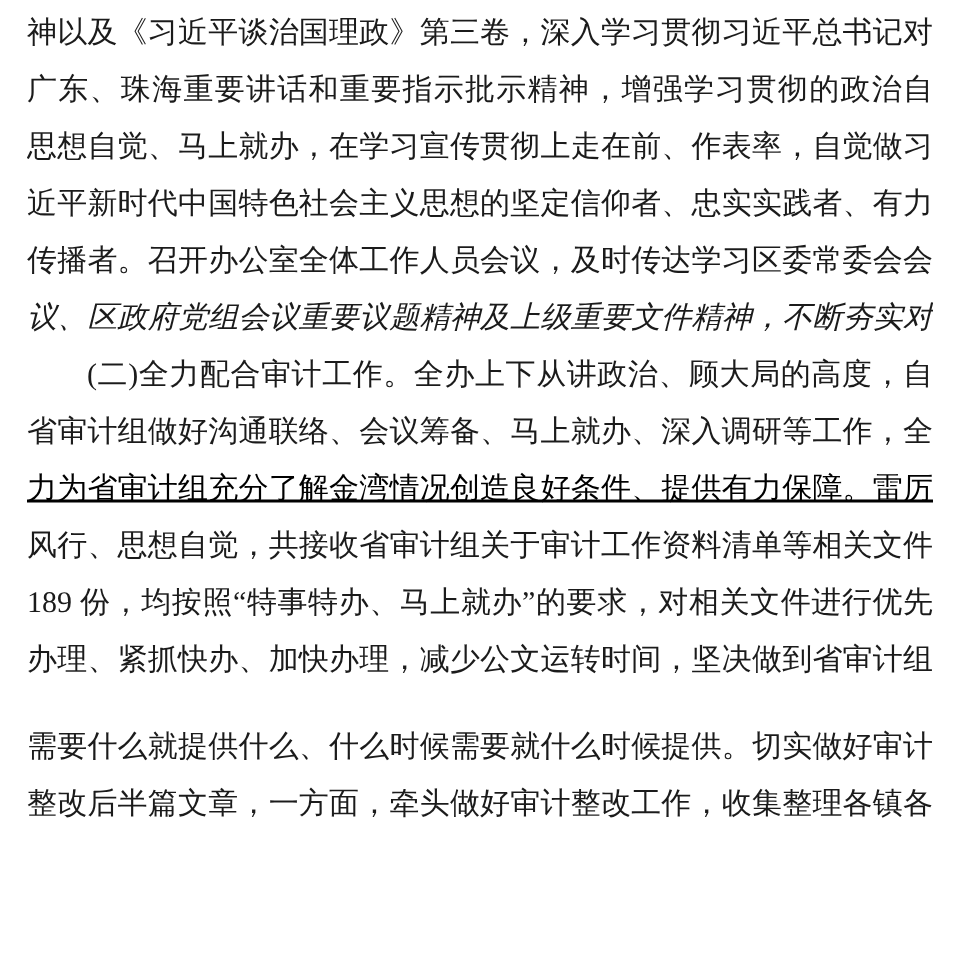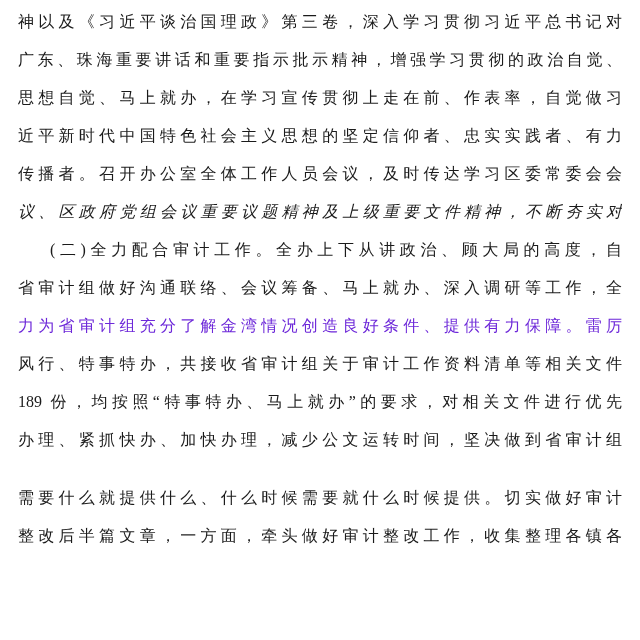--- a/index.html
+++ b/index.html
@@ -15,21 +15,21 @@
     width: 640px;
     height: 640px;
     padding: 3px 18px 0 18px;
     background: #ffffff;
     font-family: "Liberation Serif", "DejaVu Serif", serif;
   }
   .text-body {
     width: 604px;
   }
   .text-line {
-    font-size: 16px;
+    font-size: 20px;
     line-height: 38px;
     height: 38px;
     color: #1b1b1b;
     letter-spacing: 0;
     white-space: normal;
     text-align: justify;
     text-align-last: justify;
     overflow: hidden;
   }
   .text-line.no-justify {
@@ -49,20 +49,20 @@
 <div class="page">
   <div class="text-body" id="text-body">
       <div class="text-line" style="color: rgb(27, 27, 27);">神以及《习近平谈治国理政》第三卷，深入学习贯彻习近平总书记对</div>
       <div class="text-line" style="color: rgb(27, 27, 27);">广东、珠海重要讲话和重要指示批示精神，增强学习贯彻的政治自觉、</div>
       <div class="text-line" style="color: rgb(27, 27, 27);">思想自觉、马上就办，在学习宣传贯彻上走在前、作表率，自觉做习</div>
       <div class="text-line" style="color: rgb(27, 27, 27);">近平新时代中国特色社会主义思想的坚定信仰者、忠实实践者、有力</div>
       <div class="text-line" style="color: rgb(27, 27, 27);">传播者。召开办公室全体工作人员会议，及时传达学习区委常委会会</div>
       <div class="text-line" style="color: rgb(27, 27, 27); font-style: italic;">议、区政府党组会议重要议题精神及上级重要文件精神，不断夯实对</div>
       <div class="text-line indent" style="color: rgb(27, 27, 27);">(二)全力配合审计工作。全办上下从讲政治、顾大局的高度，自</div>
       <div class="text-line" style="color: rgb(27, 27, 27);">省审计组做好沟通联络、会议筹备、马上就办、深入调研等工作，全</div>
-      <div class="text-line" style="color: #6d28d9;">力为省审计组充分了解金湾情况创造良好条件、提供有力保障。雷厉</div>
-      <div class="text-line" style="color: rgb(27, 27, 27);">风行、特事特办，共接收省审计组关于审计工作资料清单等相关文件</div>
+      <div class="text-line" style="color: #000000; text-decoration: underline;">力为省审计组充分了解金湾情况创造良好条件、提供有力保障。雷厉</div>
+      <div class="text-line" style="color: rgb(27, 27, 27);">风行、思想自觉，共接收省审计组关于审计工作资料清单等相关文件</div>
       <div class="text-line" style="color: rgb(27, 27, 27);">189 份，均按照“特事特办、马上就办”的要求，对相关文件进行优先</div>
       <div class="text-line" style="color: rgb(27, 27, 27);">办理、紧抓快办、加快办理，减少公文运转时间，坚决做到省审计组</div>
       <div class="text-line gap-before" style="color: rgb(27, 27, 27);">需要什么就提供什么、什么时候需要就什么时候提供。切实做好审计</div>
       <div class="text-line" style="color: rgb(27, 27, 27);">整改后半篇文章，一方面，牵头做好审计整改工作，收集整理各镇各</div>
     </div>
 </div>
 
 </body></html>

